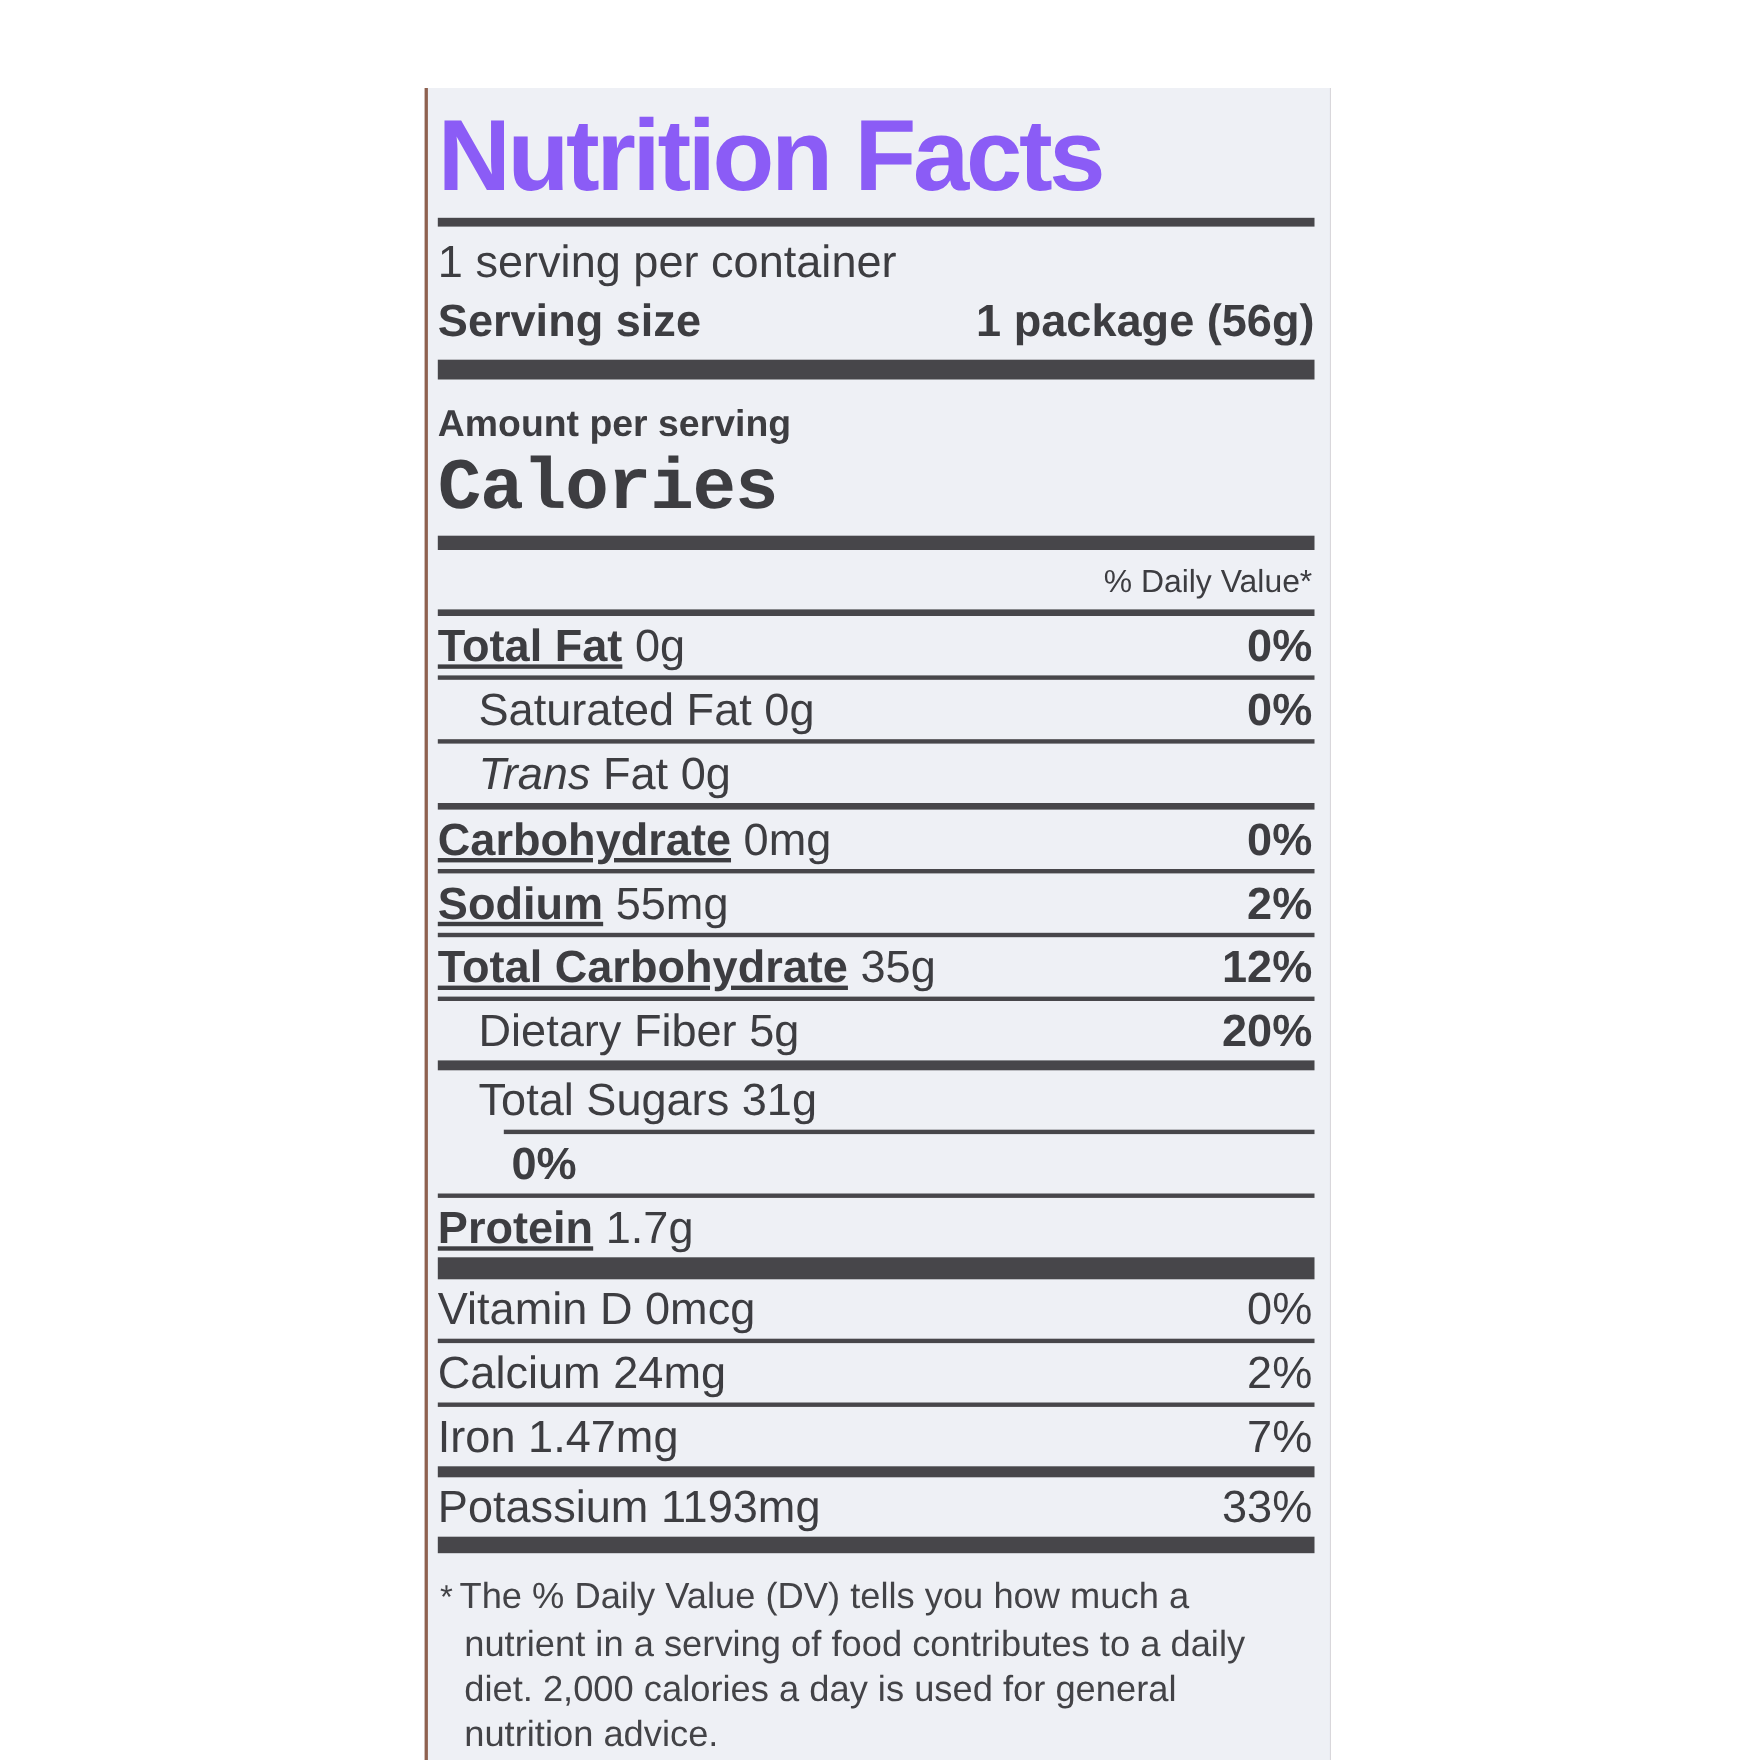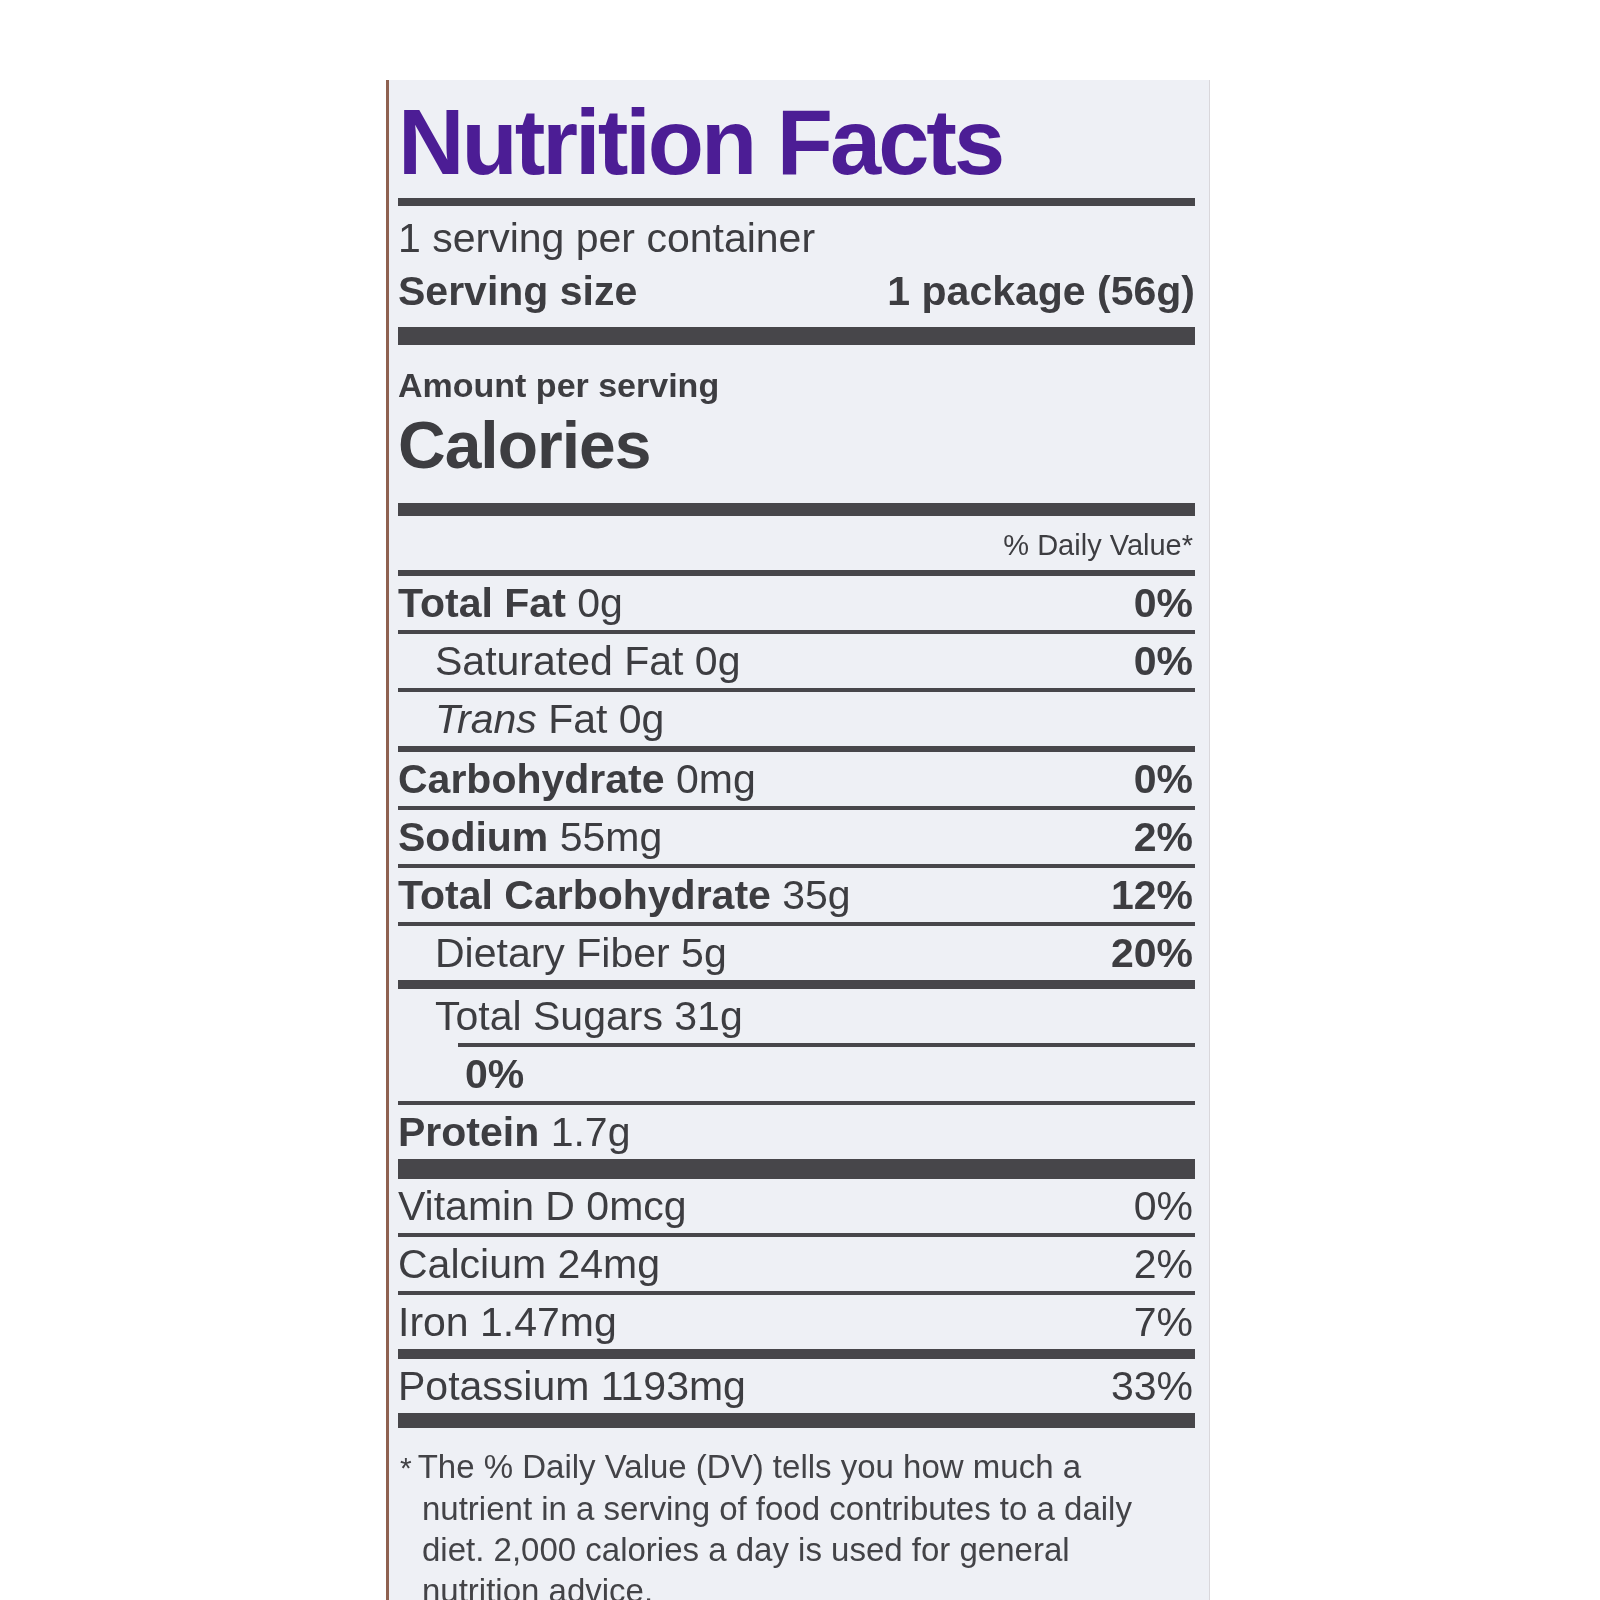--- a/index.html
+++ b/index.html
@@ -22,21 +22,21 @@
     border-right: 1px solid #d9d7db;
     padding: 12px 14px 28px 9px;
     color: #3d3d41;
   }
 
   .nf-title {
     font-size: 92px;
     line-height: 100px;
     font-weight: 900;
     letter-spacing: -3px;
-    color: #4c1d95;
+    color: #8b5cf6;
     white-space: nowrap;
   }
 
   .rule {
     background: #47464a;
     height: 4px;
   }
   .rule.r6  { height: 6px; }
   .rule.r8  { height: 8px; }
   .rule.r9  { height: 9px; }
@@ -68,21 +68,22 @@
     font-size: 34px;
     line-height: 40px;
     font-weight: bold;
     padding-top: 20px;
   }
 
   .calories-row {
     display: flex;
     justify-content: space-between;
     align-items: baseline;
-    padding: 0 0 18px 0;
+    padding: 0 0 2px 0;
+    font-family: Liberation Mono, monospace;
   }
   .calories-word {
     font-size: 66px;
     line-height: 80px;
     font-weight: bold;
     letter-spacing: -1px;
   }
   .calories-num {
     font-size: 104px;
     line-height: 96px;
@@ -102,21 +103,21 @@
     display: flex;
     justify-content: space-between;
     align-items: baseline;
     font-size: 41px;
     line-height: 44px;
     padding: 5px 2px 5px 0;
   }
   .nrow .nname { white-space: nowrap; }
   .nrow.ind1 { padding-left: 37px; gap: 46px; }
   .nrow.ind2 { padding-left: 67px; }
-  .b { font-weight: bold; }
+  .b { font-weight: bold; text-decoration: underline; }
   .it { font-style: italic; }
   .ndv { font-weight: bold; }
   .micro .ndv { font-weight: normal; }
 
   .footnote {
     padding: 18px 6px 0 24px;
     text-indent: -22px;
     font-size: 33px;
     line-height: 41px;
     color: #434347;

